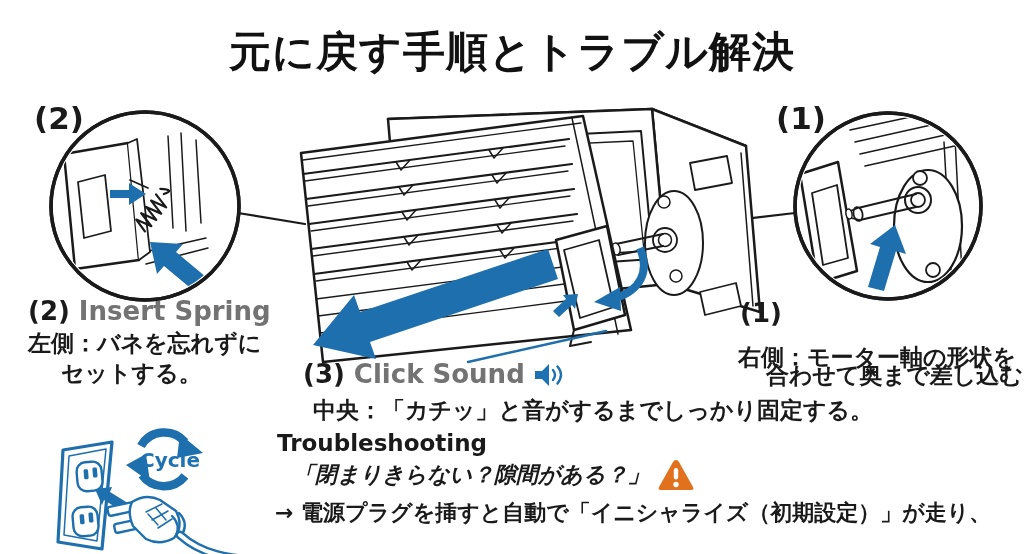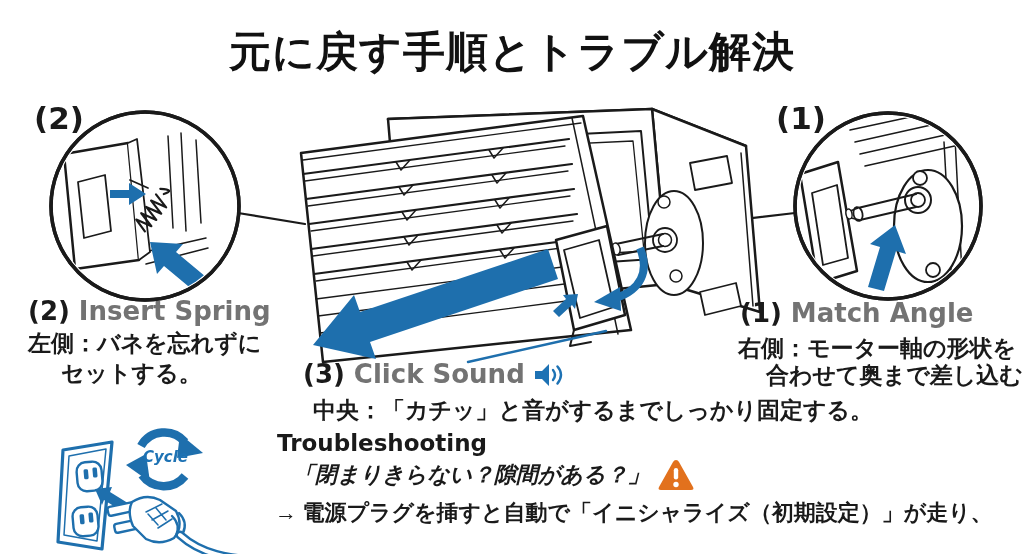--- a/index.html
+++ b/index.html
@@ -9,25 +9,25 @@
     overflow:hidden;user-select:none;color:#1a1a1a;margin-top:12px;
   }
   .art{position:absolute;left:0;top:0;width:1024px;height:554px;}
   .txt{position:absolute;white-space:nowrap;font-weight:700;line-height:1.05;color:#1a1a1a;}
   .title{left:0;right:0;top:18px;text-align:center;font-size:42px;letter-spacing:1px;color:#111;}
   .marker{font-size:31px;}
   .stephead{font-size:26px;display:flex;align-items:center;gap:9px;}
   .stephead .num{color:#1a1a1a;}
   .stephead .eng{color:#737373;}
   .jp{font-size:23px;}
-  .small-jp{font-size:22px;font-family:Liberation Serif, serif;}
+  .small-jp{font-size:22px;}
   .slide{font-size:24px;}
   .ts-head{font-size:23px;}
   .ts-q{font-size:22px;display:flex;align-items:center;gap:7px;font-style:italic;}
-  .cycle-label{font-size:15px;color:#1d72b4;text-align:right;width:48px;font-style:italic;}
+  .cycle-label{font-size:20px;color:#1d72b4;text-align:right;width:48px;}
   .icon-inline{display:inline-block;vertical-align:middle;}
   
   .k13{stroke:#1a1a1a;stroke-width:1.3;fill:none;stroke-linecap:round;stroke-linejoin:round;}
   .k15{stroke:#1a1a1a;stroke-width:1.5;fill:none;stroke-linecap:round;stroke-linejoin:round;}
   .k18{stroke:#1a1a1a;stroke-width:1.8;fill:none;stroke-linecap:round;stroke-linejoin:round;}
   .k2 {stroke:#1a1a1a;stroke-width:2;fill:none;stroke-linecap:round;stroke-linejoin:round;}
   .k22{stroke:#1a1a1a;stroke-width:2.2;fill:none;stroke-linecap:round;stroke-linejoin:round;}
   .k25{stroke:#1a1a1a;stroke-width:2.5;fill:none;stroke-linecap:round;stroke-linejoin:round;}
   .k35{stroke:#1a1a1a;stroke-width:3.5;fill:none;}
   .b15{stroke:#1e6fad;stroke-width:1.5;fill:none;stroke-linecap:round;stroke-linejoin:round;}
@@ -201,23 +201,22 @@
 
   <div class="txt stephead" style="left:28px;top:286px">
     <span class="num">(2)</span>
     <span class="eng">Insert Spring</span>
   </div>
   <div class="txt jp" style="left:28px;top:319px">左側：バネを忘れずに</div>
   <div class="txt jp" style="left:61px;top:349px">セットする。</div>
 
   <div class="txt stephead" style="left:740px;top:288px">
     <span class="num">(1)</span>
-    <span class="eng">Match Angle</span>
-  </div>
-  <div class="txt jp" style="left:738px;top:324px">右側：モーター軸の形状を</div>
+  </div>
+  <div class="txt jp" style="left:738px;top:333px">右側：モーター軸の形状を</div>
   <div class="txt jp" style="left:766px;top:351px">合わせて奥まで差し込む。</div>
 
   <div class="txt stephead" style="left:303px;top:349px">
     <span class="num">(3)</span>
     <span class="eng">Click Sound</span>
     <svg class="icon-inline" width="30" height="28" viewBox="0 0 30 28">
       <polygon points="1,10 8,10 15,3 15,25 8,18 1,18" fill="#1d72b4"></polygon>
       <path d="M19,9 q4,5 0,10" stroke="#1d72b4" stroke-width="2.4" fill="none" stroke-linecap="round"></path>
       <path d="M23.5,5.5 q7,8 0,17" stroke="#1d72b4" stroke-width="2.4" fill="none" stroke-linecap="round"></path>
     </svg>

